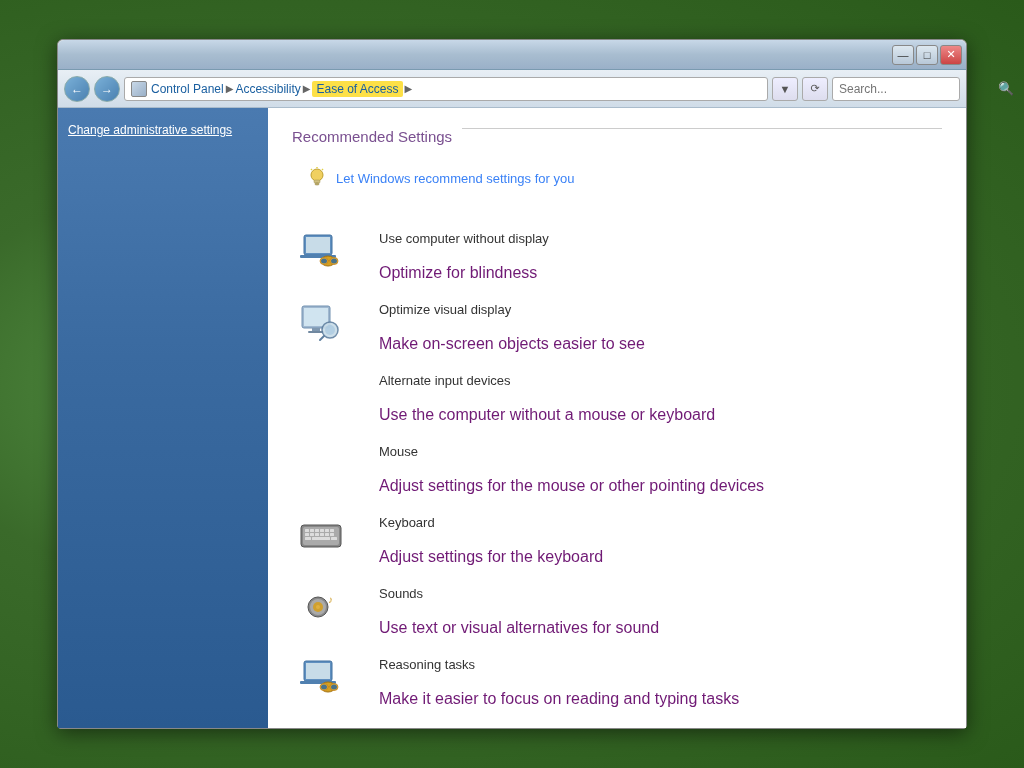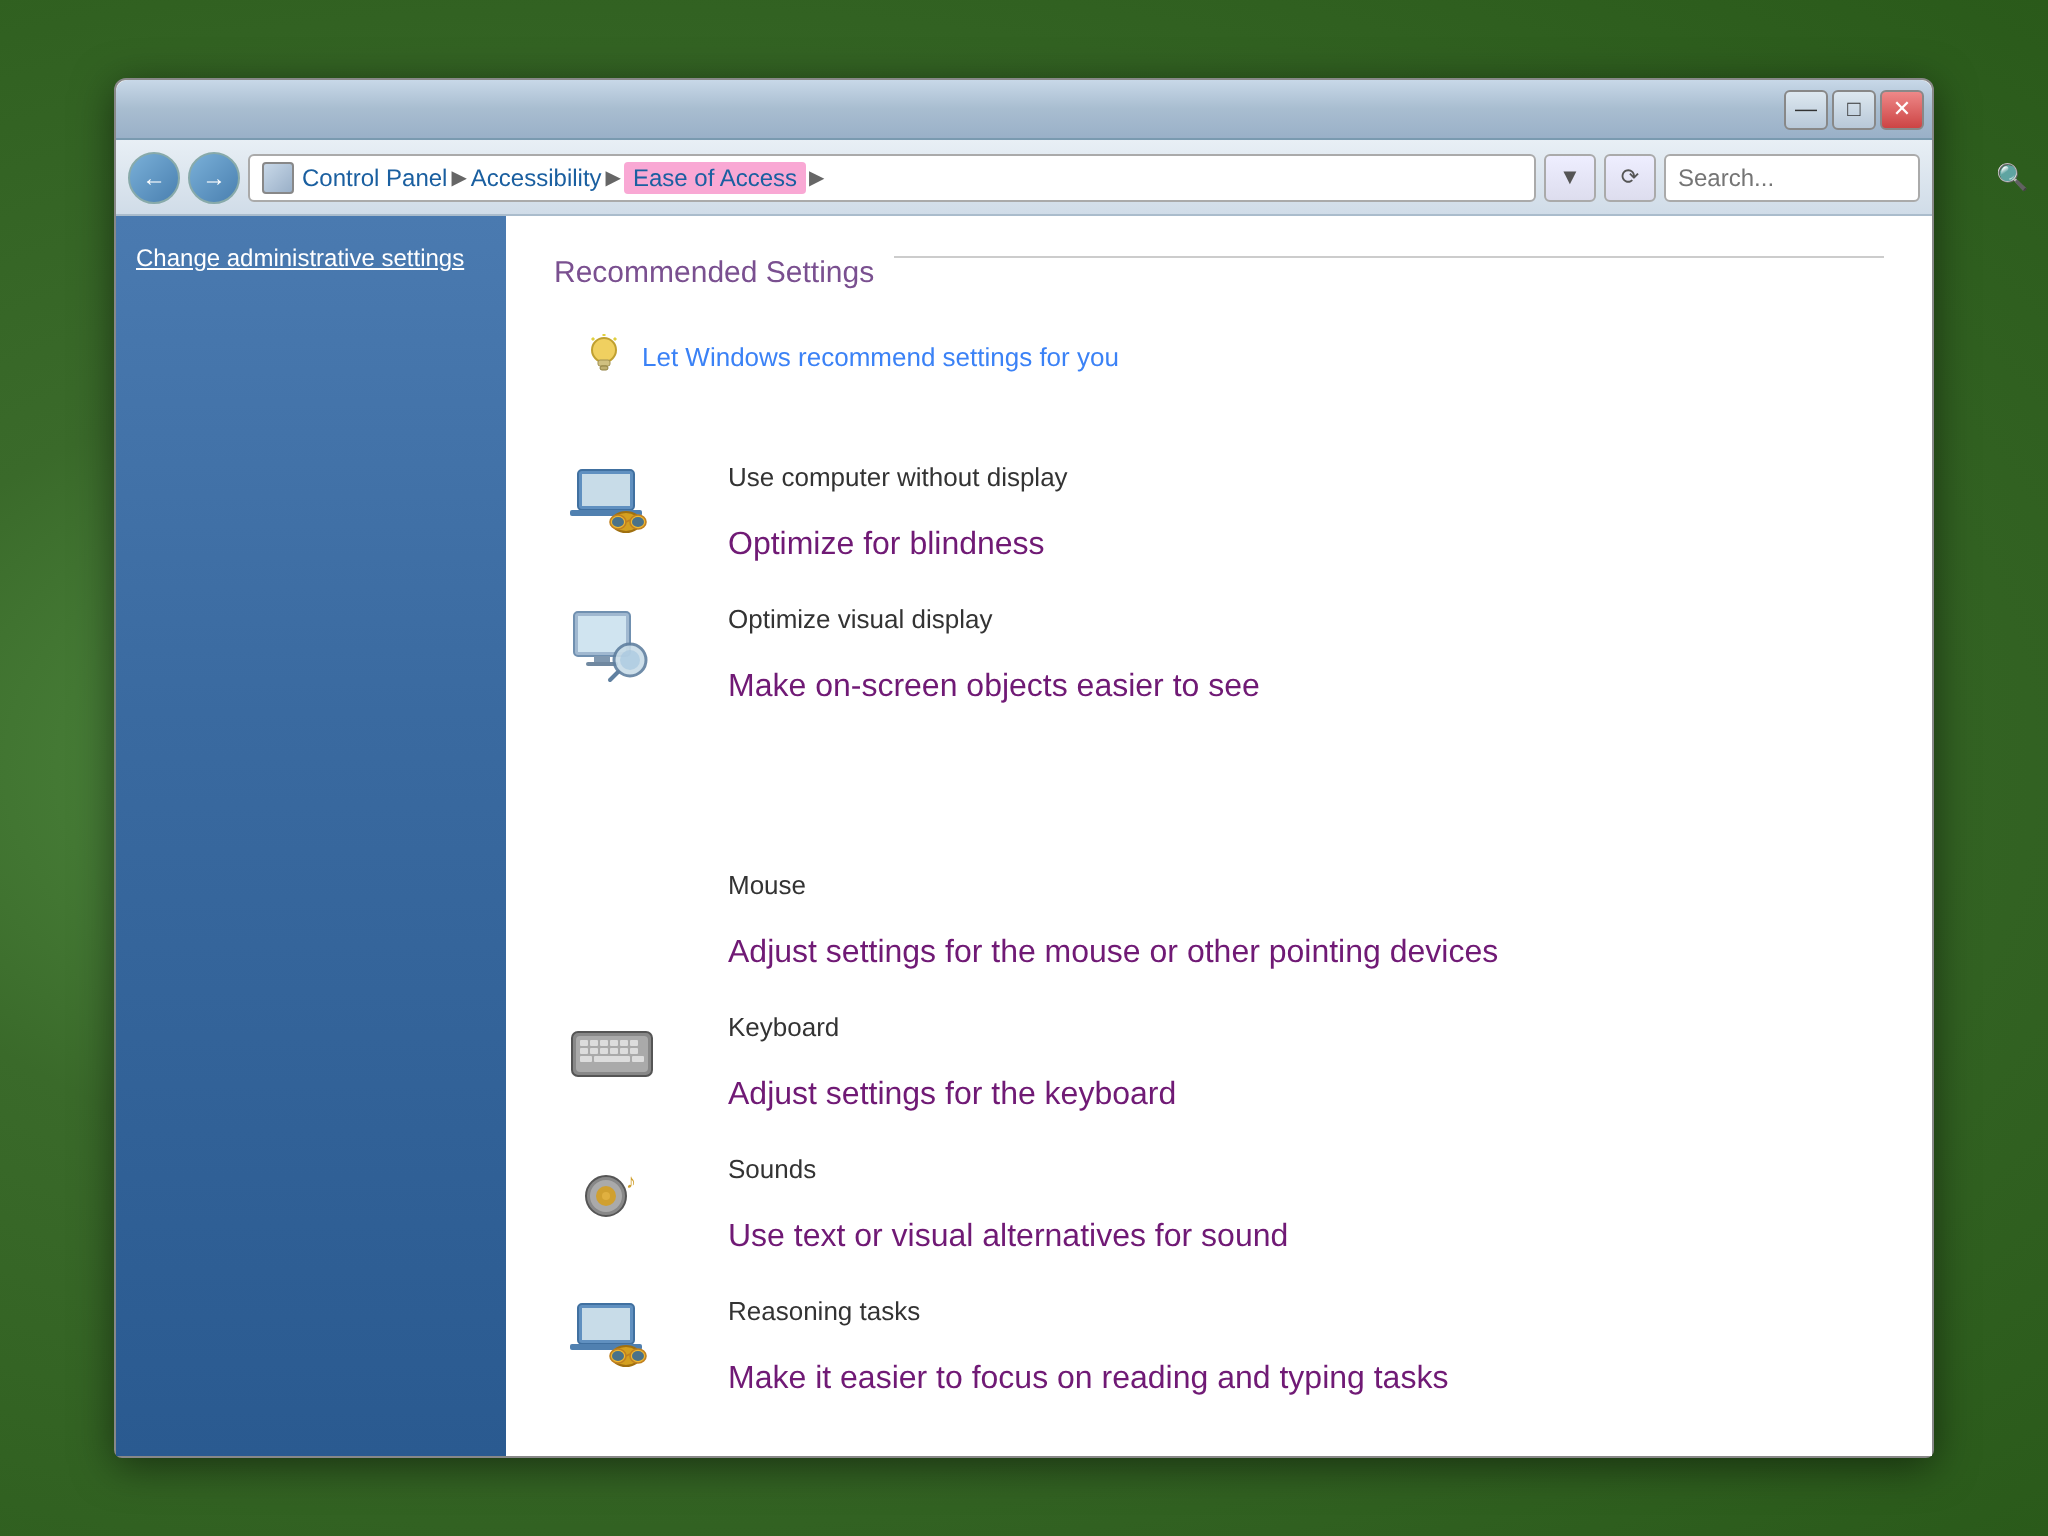--- a/index.html
+++ b/index.html
@@ -107,21 +107,21 @@
       color: #666;
       font-size: 10px;
     }
 
     .breadcrumb-item {
       color: #1a5fa0;
       cursor: pointer;
     }
 
     .breadcrumb-active {
-      background: #f9a8d4;
+      background: #fde047;
       padding: 1px 4px;
       border-radius: 2px;
       color: #1a5fa0;
     }
 
     .breadcrumb-icon {
       width: 16px;
       height: 16px;
       background: linear-gradient(135deg, #c8d8e8, #9ab0c8);
       border: 1px solid #888;
@@ -172,21 +172,21 @@
 
     
     .content-area {
       flex: 1;
       display: flex;
       overflow: hidden;
     }
 
     
     .sidebar {
-      width: 195px;
+      width: 210px;
       background: linear-gradient(to bottom, #4a7ab0 0%, #3a6aa0 40%, #2a5a90 100%);
       padding: 12px 10px;
       flex-shrink: 0;
     }
 
     .sidebar-link {
       color: white;
       font-size: 12px;
       cursor: pointer;
       text-decoration: underline;
@@ -386,20 +386,24 @@
             </svg>
           </div>
           <div class="setting-text">
             <span class="setting-title">Optimize visual display</span>
             <a class="setting-link">Make on-screen objects easier to see</a>
           </div>
         </div>
 
         <div class="setting-item">
           <div class="setting-icon">
+          </div>
+          <div class="setting-text">
+            <span class="setting-title">Alternate input devices</span>
+            <a class="setting-link">Use the computer without a mouse or keyboard</a>
           </div>
         </div>
 
         <div class="setting-item">
           <div class="setting-icon">
           </div>
           <div class="setting-text">
             <span class="setting-title">Mouse</span>
             <a class="setting-link">Adjust settings for the mouse or other pointing devices</a>
           </div>

